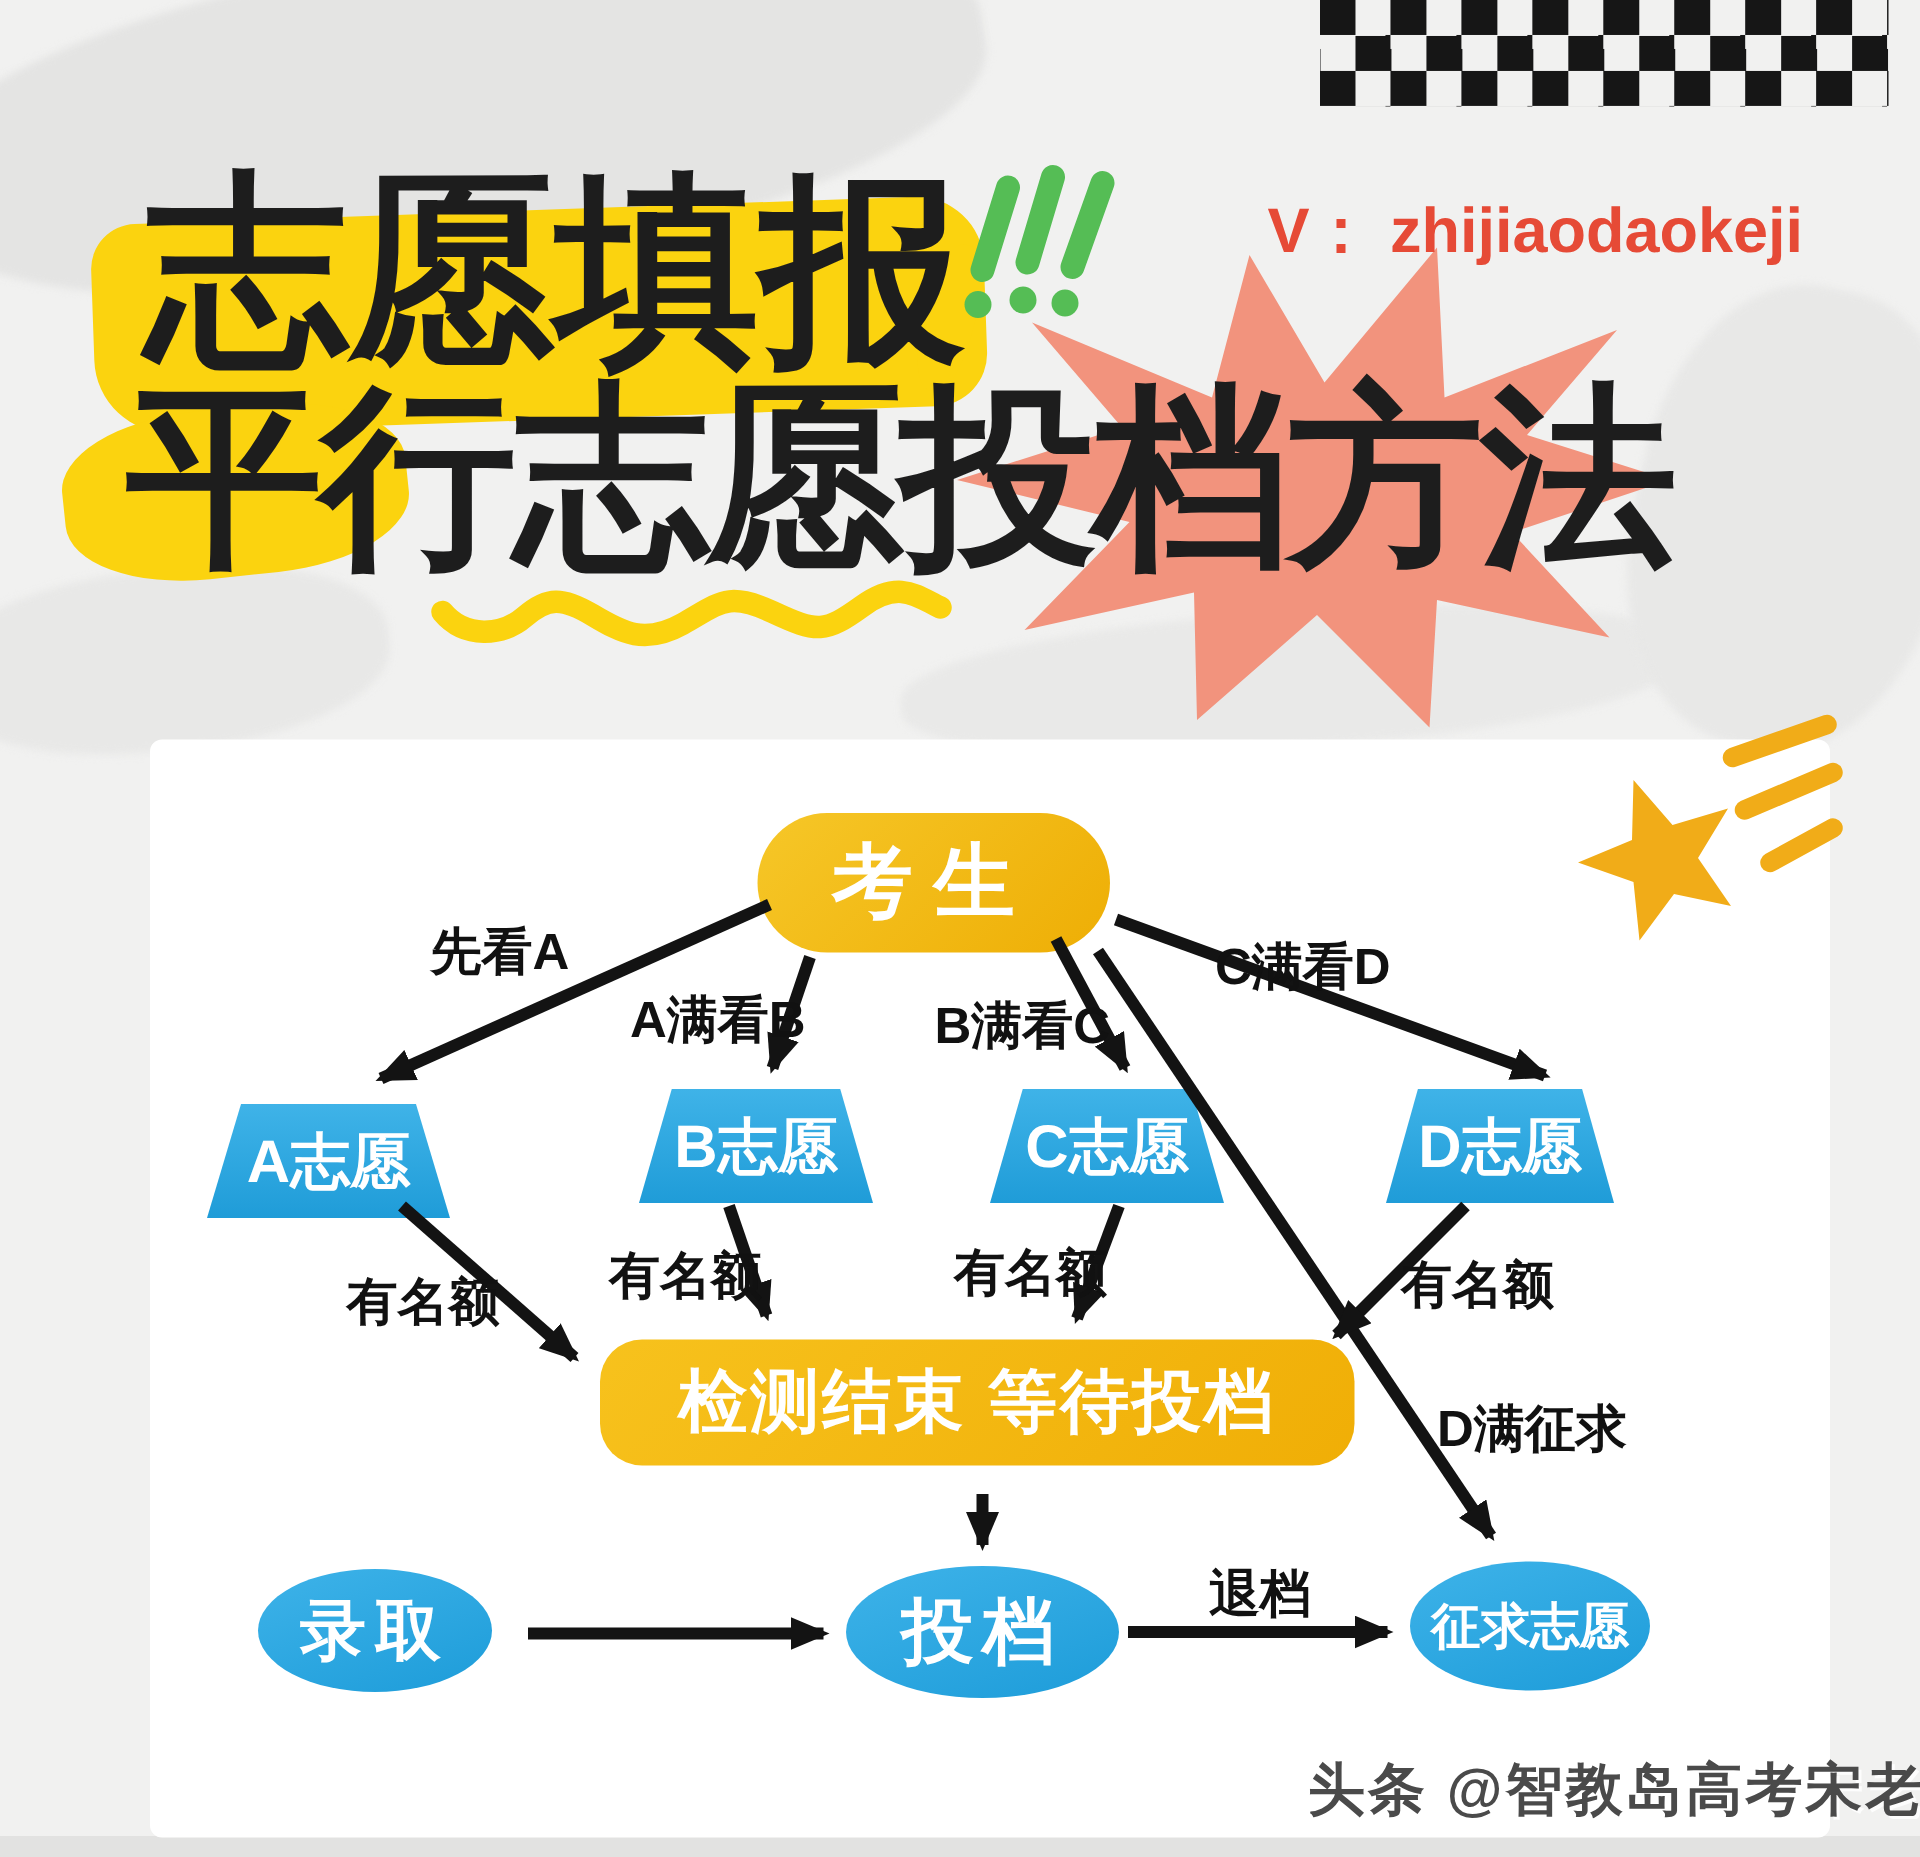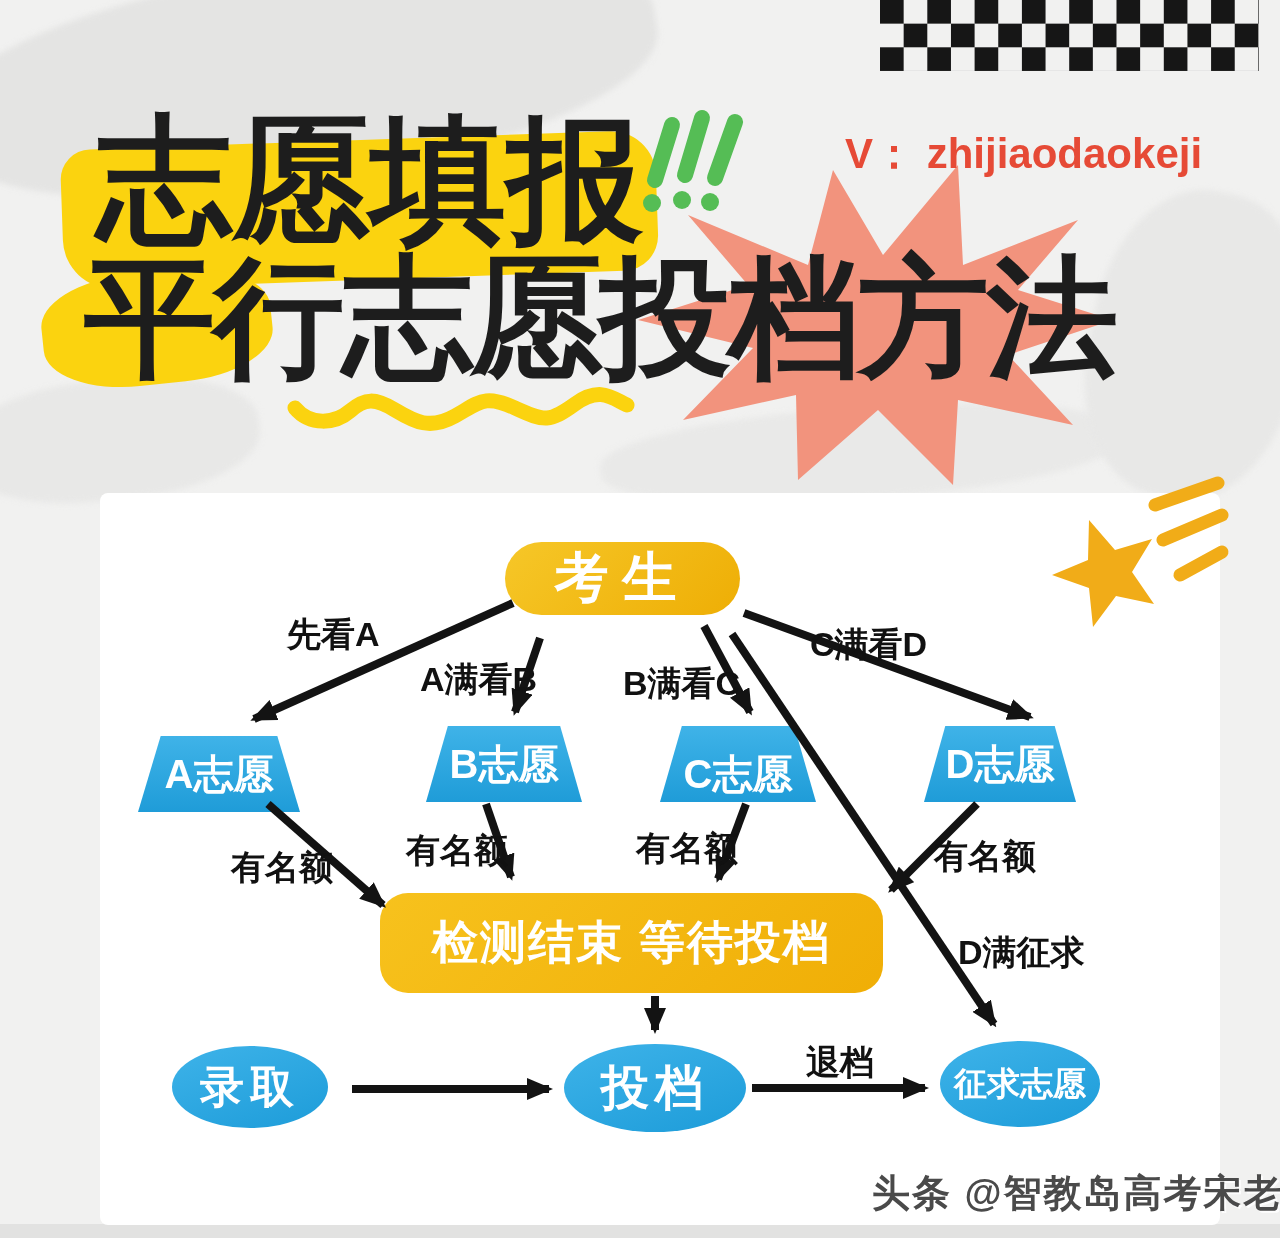--- a/index.html
+++ b/index.html
@@ -86,38 +86,38 @@
 
 <svg class="decor-layer" style="left:1040px;top:465px;z-index:5;" width="210" height="175" viewBox="0 0 210 175">
   <polygon fill="#f1ac18" points="49,55 75,85 112,74 92,107 114,139 76,131 53,162 49,123 12,110 48,95"></polygon>
   <g stroke="#f1ac18" stroke-width="13" stroke-linecap="round" fill="none">
     <line x1="115" y1="40" x2="178" y2="18"></line>
     <line x1="123" y1="75" x2="182" y2="50"></line>
     <line x1="140" y1="110" x2="182" y2="87"></line>
   </g>
 </svg>
 
-<div class="node pill" style="left:505px;top:542px;width:235px;height:73px;font-size:54px;letter-spacing:14px;">
+<div class="node pill" style="left:505px;top:542px;width:235px;height:93px;font-size:54px;letter-spacing:14px;">
   <span class="node-label">考生</span>
 </div>
 
 <div class="node trap" style="left:138px;top:726px;width:162px;height:76px;font-size:40px;margin-top:10px;">
   <span class="node-label">A志愿</span>
 </div>
 <div class="node trap" style="left:426px;top:726px;width:156px;height:76px;font-size:40px;">
   <span class="node-label">B志愿</span>
 </div>
-<div class="node trap" style="left:660px;top:726px;width:156px;height:76px;font-size:40px;align-items:flex-end;">
+<div class="node trap" style="left:660px;top:726px;width:156px;height:76px;font-size:40px;">
   <span class="node-label">C志愿</span>
 </div>
 <div class="node trap" style="left:924px;top:726px;width:152px;height:76px;font-size:40px;">
   <span class="node-label">D志愿</span>
 </div>
 
-<div class="node rbox" style="left:380px;top:893px;width:503px;height:100px;font-size:46px;letter-spacing:2px;">
+<div class="node rbox" style="left:400px;top:893px;width:503px;height:84px;font-size:46px;letter-spacing:2px;">
   <span class="node-label">检测结束 等待投档</span>
 </div>
 
 <div class="node ell" style="left:172px;top:1046px;width:156px;height:82px;font-size:44px;letter-spacing:6px;">
   <span class="node-label">录取</span>
 </div>
 <div class="node ell" style="left:564px;top:1044px;width:182px;height:88px;font-size:48px;letter-spacing:6px;">
   <span class="node-label">投档</span>
 </div>
 <div class="node ell" style="left:940px;top:1041px;width:160px;height:86px;font-size:33px;">

